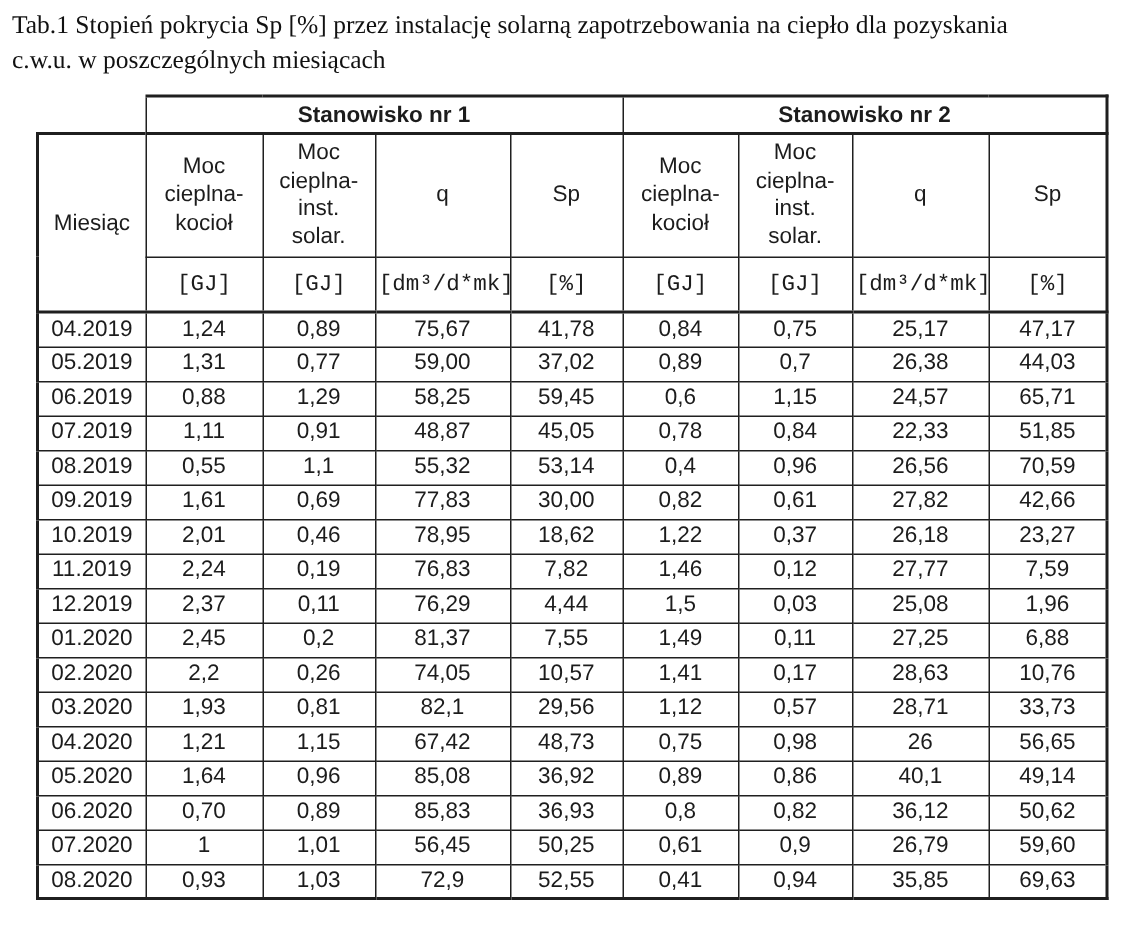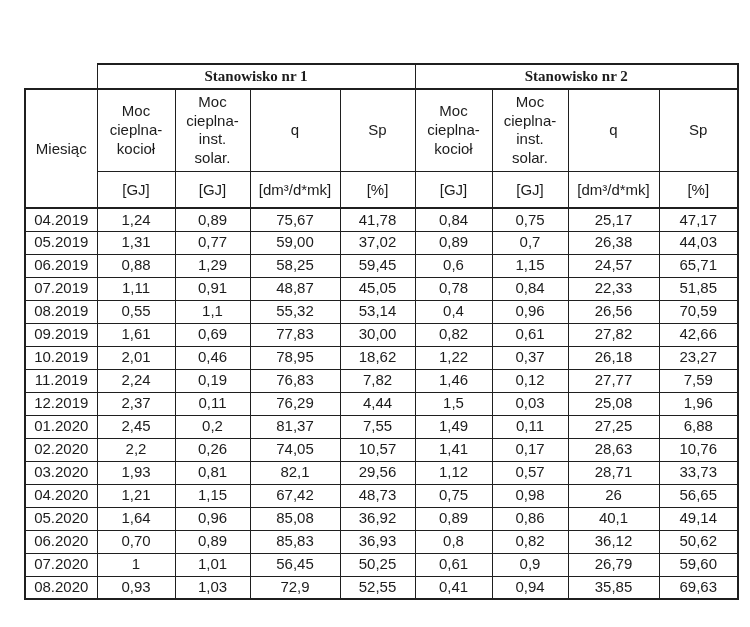--- a/index.html
+++ b/index.html
@@ -51,55 +51,55 @@
     border-top: none;
     border-left: none;
     background: #ffffff;
   }
   
   .doc-table tr.grp-row { height: 25px; }
   .doc-table th.grp {
     font-weight: bold;
     border-top-width: 2px;
     border-bottom-width: 2px;
-    font-family: Liberation Serif, serif;
   }
   
   .doc-table tr.head-row { height: 82px; }
   .doc-table th.colh {
     font-weight: normal;
     line-height: 1.25;
     padding: 2px 4px;
   }
   .doc-table th.month-h {
     font-weight: normal;
     border-left-width: 2px;
     border-top-width: 2px;
     border-bottom-width: 2px;
     margin-left: 45px;
   }
   
-  .doc-table tr.unit-row { height: 37px; }
+  .doc-table tr.unit-row { height: 37px; font-family: Liberation Mono, monospace; }
   .doc-table th.unit {
     font-weight: normal;
     border-bottom-width: 2px;
   }
   
   .doc-table tbody tr { height: 23px; }
   .doc-table tbody td { line-height: 1.1; }
   .doc-table tbody td:first-child { border-left-width: 2px; margin-top: 48px; }
   .doc-table tbody td:last-child { border-right-width: 2px; }
   .doc-table tbody tr:last-child td { border-bottom-width: 2px; }
   .b-right2 { border-right-width: 2px !important; }
 </style>
 </head>
 <body>
 
 <div class="page">
 
+  <p class="caption">Tab.1 Stopień pokrycia Sp [%] przez instalację solarną zapotrzebowania na ciepło dla pozyskania c.w.u. w poszczególnych miesiącach</p>
 
   <table class="doc-table">
     <colgroup>
       <col style="width:72px">
       <col style="width:78px">
       <col style="width:75px">
       <col style="width:90px">
       <col style="width:75px">
       <col style="width:77px">
       <col style="width:76px">

